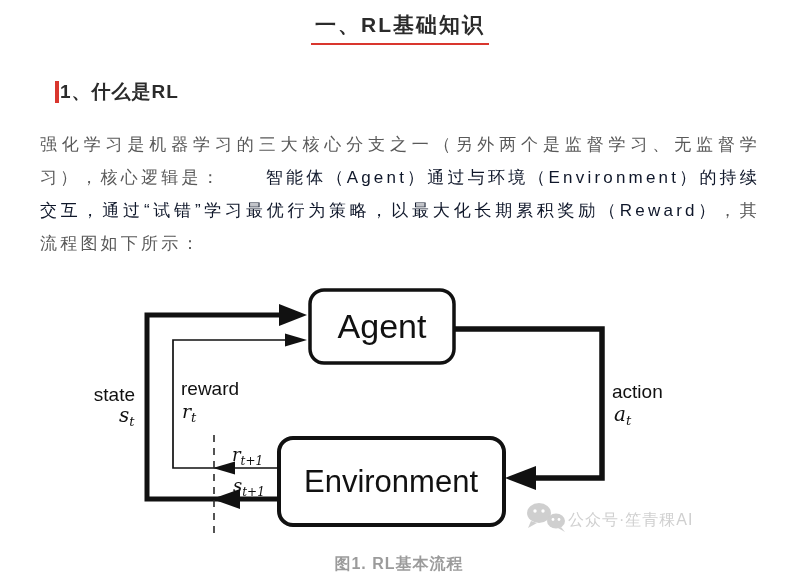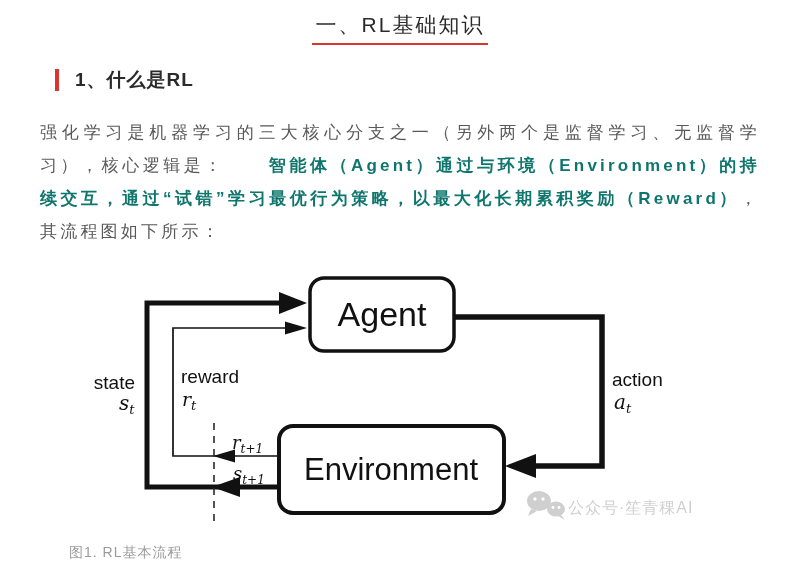--- a/index.html
+++ b/index.html
@@ -7,47 +7,47 @@
   .page {
     position:relative;
     width:800px; height:574px;
     background:#ffffff;
     overflow:hidden;
     font-family:"Liberation Sans", sans-serif;
   }
   .title-wrap { text-align:center; padding-top:12px; }
   .page-title {
     display:inline-block;
-    font-size:21px; line-height:26px; font-weight:normal;
+    font-size:21px; line-height:26px; font-weight:bold;
     color:#2b2b2b; letter-spacing:2px;
     padding:0 4px 5px 4px;
     border-bottom:2px solid #d9362e;
   }
   .section-heading {
-    margin:24px 0 0 55px;
+    margin:36px 0 0 55px;
     border-left:4px solid #d9362e;
-    padding-left:16px;
+    padding-left:1px;
     font-size:19px; line-height:22px; font-weight:bold;
     color:#2b2b2b; letter-spacing:1px;
   }
   .intro-para {
     margin:25px 40px 0 40px;
     font-size:17px; line-height:33px;
     letter-spacing:3.2px;
     color:#595959;
     text-align:justify;
   }
-  .intro-para .hl { color:#0f766e; font-weight:bold;margin-left:44px; }
+  .intro-para .hl { color:#0f172a; font-weight:normal;margin-left:44px; }
   figure { margin:12px; }
   .diagram-svg { display:block; margin:2px 0 0 57px; }
   figcaption {
     width:660px; margin:19px 0 0 57px;
-    text-align:left;
-    font-size:14px; line-height:16px;
-    color:#9b9b9b; letter-spacing:1px;
+    text-align:center;
+    font-size:16px; line-height:16px;
+    color:#9b9b9b; letter-spacing:1px;font-weight:bold;
   }
   .d-sans { font-family:"Liberation Sans", sans-serif; }
   .d-math { font-family:"DejaVu Serif", serif; font-style:italic; }
 </style>
 </head>
 <body>
 
 <div class="page">
 
   <div class="title-wrap">

